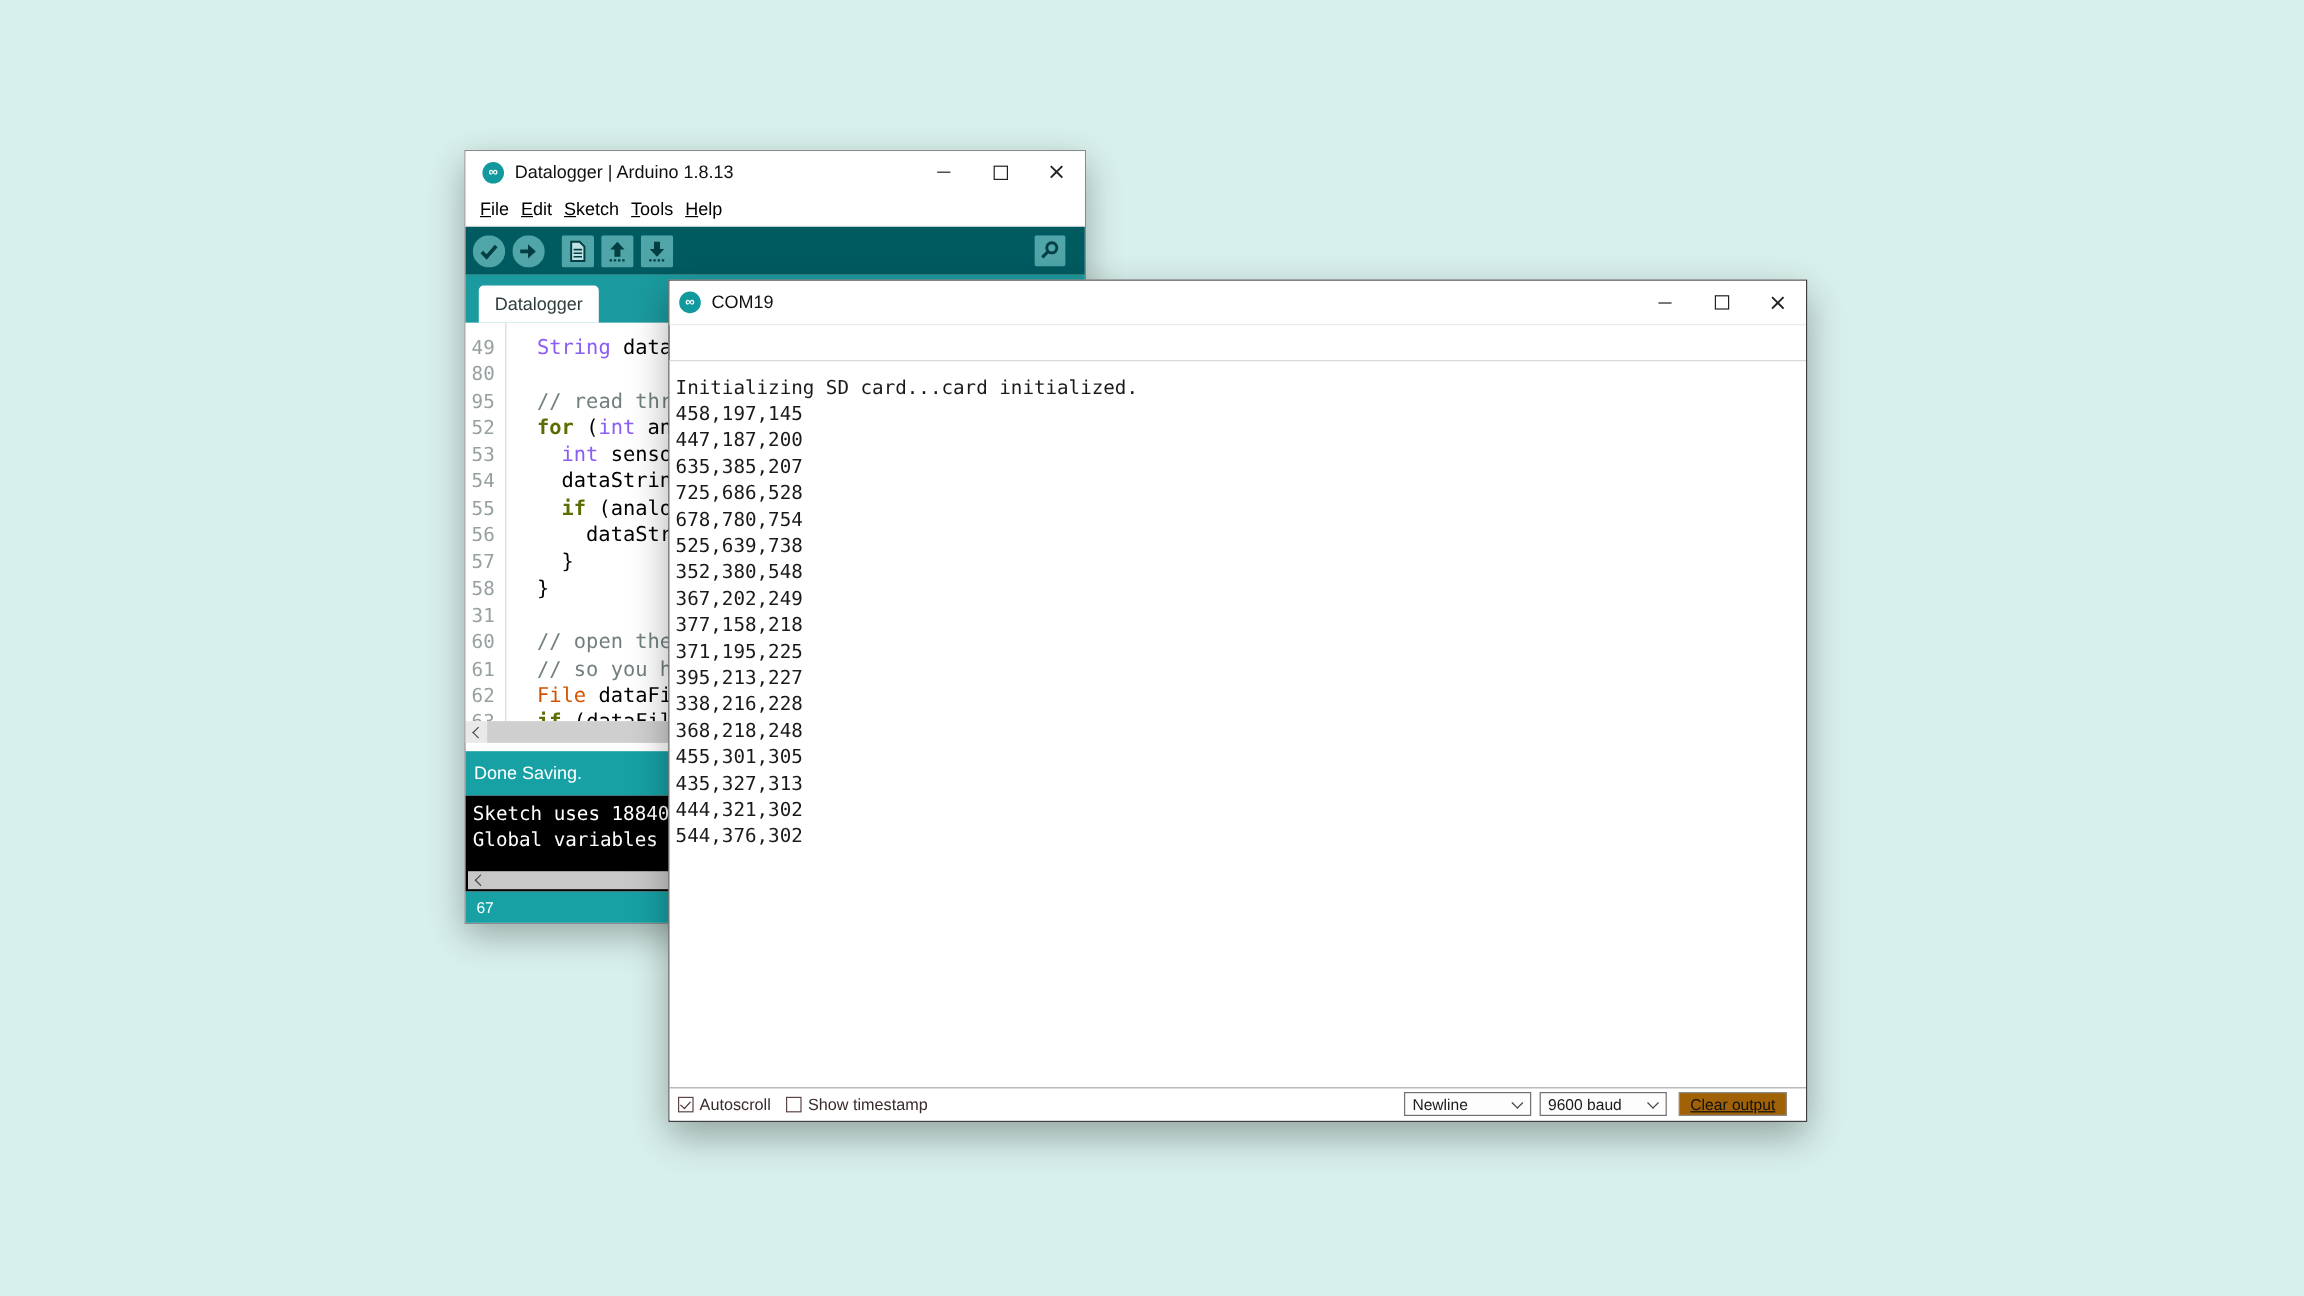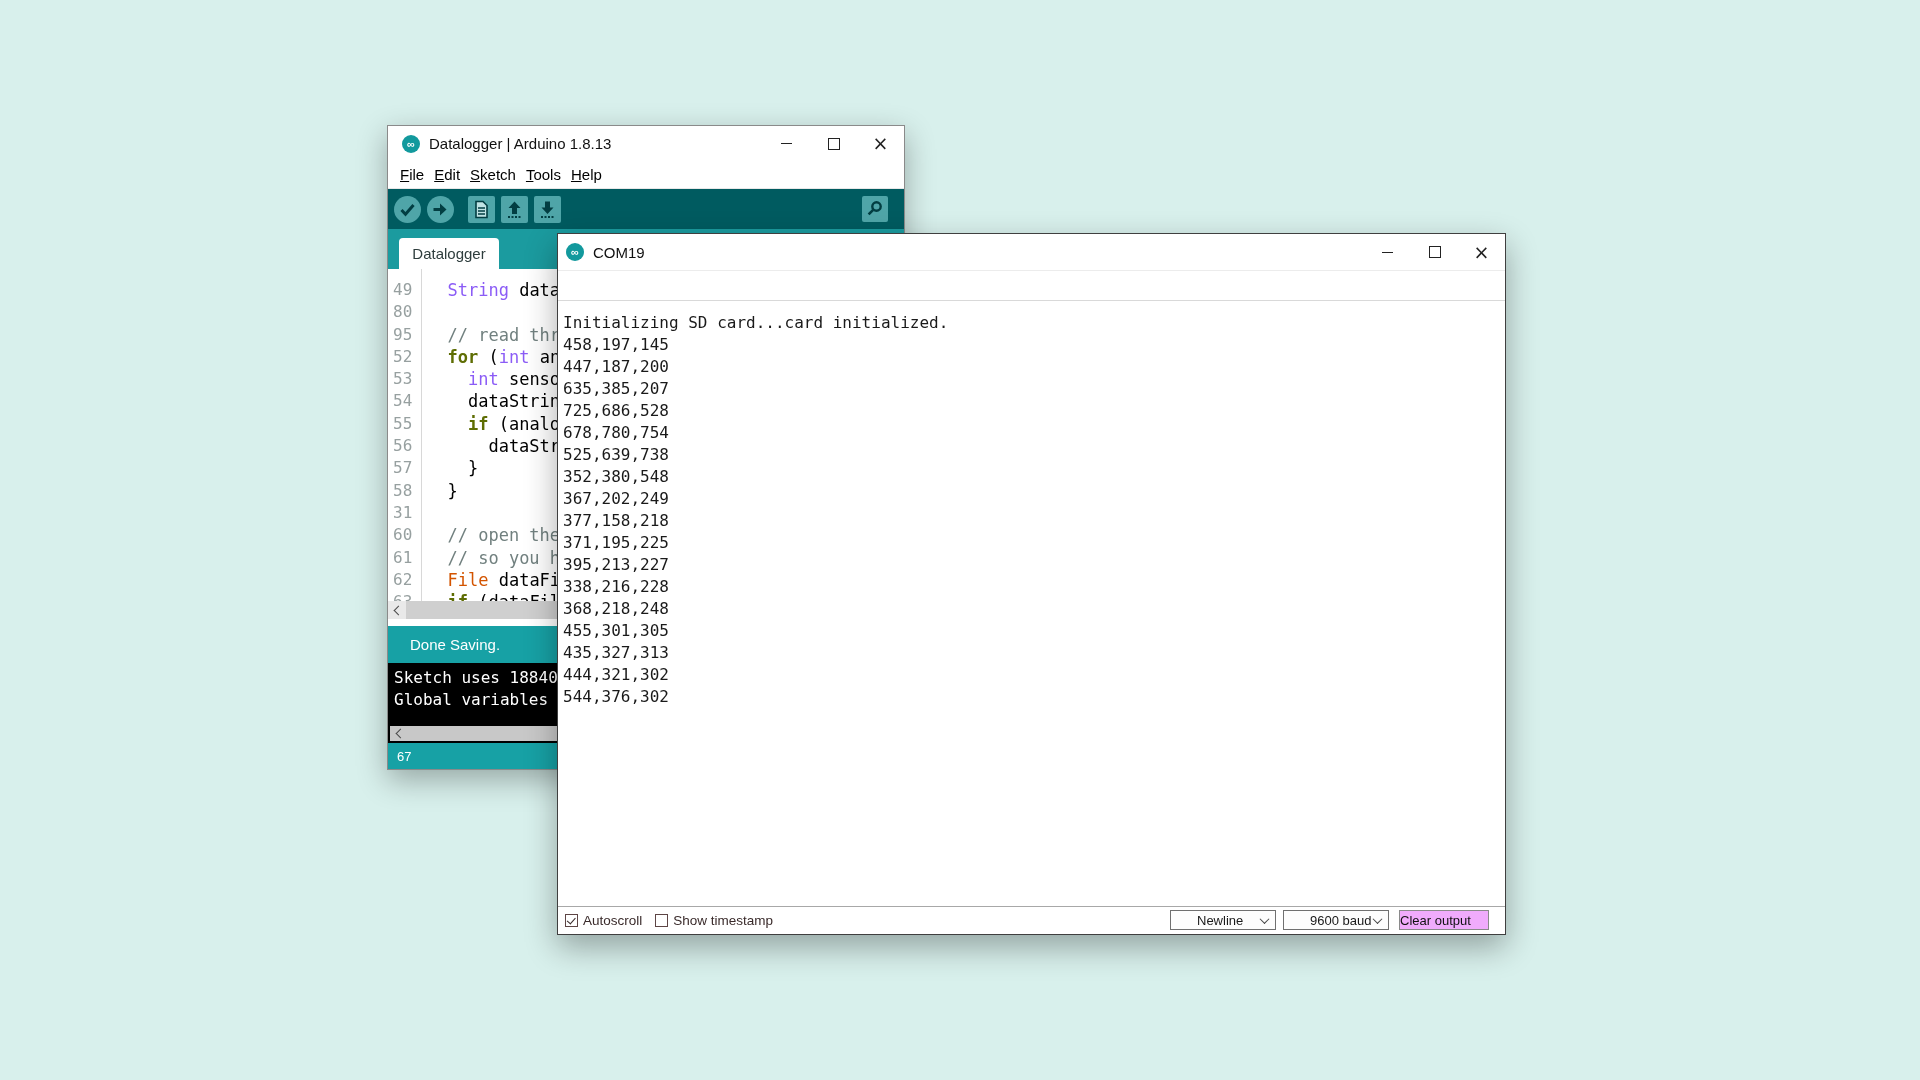--- a/index.html
+++ b/index.html
@@ -48,21 +48,21 @@
   .tok-k{color:#5e6d03;font-weight:bold;}
   .tok-c{color:#71807f;}
   .tok-f{color:#d35400;}
   .hscroll{position:absolute;left:0;top:475px;right:0;height:18px;background:#e9e9e9;display:flex;}
   .hs-arrow{width:18px;height:18px;display:flex;align-items:center;justify-content:center;flex:0 0 auto;}
   .chev-left{width:6px;height:6px;border-left:1.6px solid #4a4a4a;border-bottom:1.6px solid #4a4a4a;transform:rotate(45deg);margin-left:3px;}
   .hs-thumb{width:400px;height:18px;background:#cfcfcf;flex:0 0 auto;}
   .hs-grip{margin-left:auto;width:20px;height:18px;
     background:repeating-linear-gradient(135deg,#c2c2c2 0 2px,#e9e9e9 2px 5px);}
   .statusbar{position:absolute;left:0;top:500px;right:0;height:37px;background:#17a1a5;display:flex;align-items:center;}
-  .status-text{color:#fff;font-size:15px;margin-left:22px;}
+  .status-text{color:#fff;font-size:15px;margin-left:7px;}
   .console{position:absolute;left:0;top:537px;right:0;height:80px;background:#000;overflow:hidden;}
   .console-lines{position:absolute;left:6px;top:4px;right:0;
     font-family:"DejaVu Sans Mono", monospace;font-size:16px;line-height:22px;color:#fff;white-space:pre;}
   .console-scroll{position:absolute;left:2px;right:2px;bottom:2px;height:15px;background:#c8c8c8;display:flex;}
   .cs-grip{margin-left:auto;width:18px;height:15px;background:repeating-linear-gradient(135deg,#a9a9a9 0 2px,#c8c8c8 2px 5px);}
   .ide-footer{position:absolute;left:0;top:617px;right:0;height:26px;background:#17a1a5;display:flex;align-items:center;}
   .footer-text{color:#fff;font-size:13px;margin-left:9px;}
 
   
   #serial-window{
@@ -88,28 +88,28 @@
     border-top:1px solid #a8a8a8;box-sizing:border-box;display:flex;align-items:center;}
   .checkbox{width:13px;height:13px;box-sizing:border-box;border:1px solid #5d4545;background:#fff;
     display:flex;align-items:center;justify-content:center;flex:0 0 auto;}
   .checkbox .mark{display:none;width:7px;height:4px;border-left:1.8px solid #3a2b2b;border-bottom:1.8px solid #3a2b2b;transform:rotate(-48deg) translate(0,-1px);}
   .checkbox.on .mark{display:block;}
   .cb-label{font-size:13.5px;color:#3a2b2b;margin-left:5px;}
   .cb-group{display:flex;align-items:center;}
   .cb-group.first{margin-left:7px;}
   .cb-group.second{margin-left:13px;}
   .select{position:absolute;height:20px;box-sizing:border-box;border:1px solid #707070;background:#fdfdfd;
-    display:flex;align-items:center;font-size:13px;color:#1a1a1a;padding-left:20px;}
+    display:flex;align-items:center;font-size:13px;color:#1a1a1a;}
   .select .sel-label{margin-left:6px;white-space:nowrap;}
   .select .chev-down{margin-left:auto;margin-right:7px;width:6px;height:6px;border-right:1.5px solid #444;border-bottom:1.5px solid #444;transform:rotate(45deg) translate(-1px,-1px);}
   #lineending-select{left:612px;top:3px;width:106px;}
   #baud-select{left:725px;top:3px;width:106px;}
   .clear-btn{position:absolute;left:841px;top:3px;width:90px;height:20px;box-sizing:border-box;
-    background:#f0abfc;border:1px solid #8a8a8a;font-size:13px;color:#111;
-    display:flex;align-items:center;justify-content:flex-start;}
+    background:#a16207;border:1px solid #8a8a8a;font-size:13px;color:#111;
+    display:flex;align-items:center;justify-content:center;text-decoration:underline;}
 </style>
 </head>
 <body>
 
 <div class="window" id="ide-window">
 
   <div class="titlebar">
     <div class="app-icon">∞</div>
     <div class="title-text">Datalogger | Arduino 1.8.13</div>
     <div class="win-controls">

